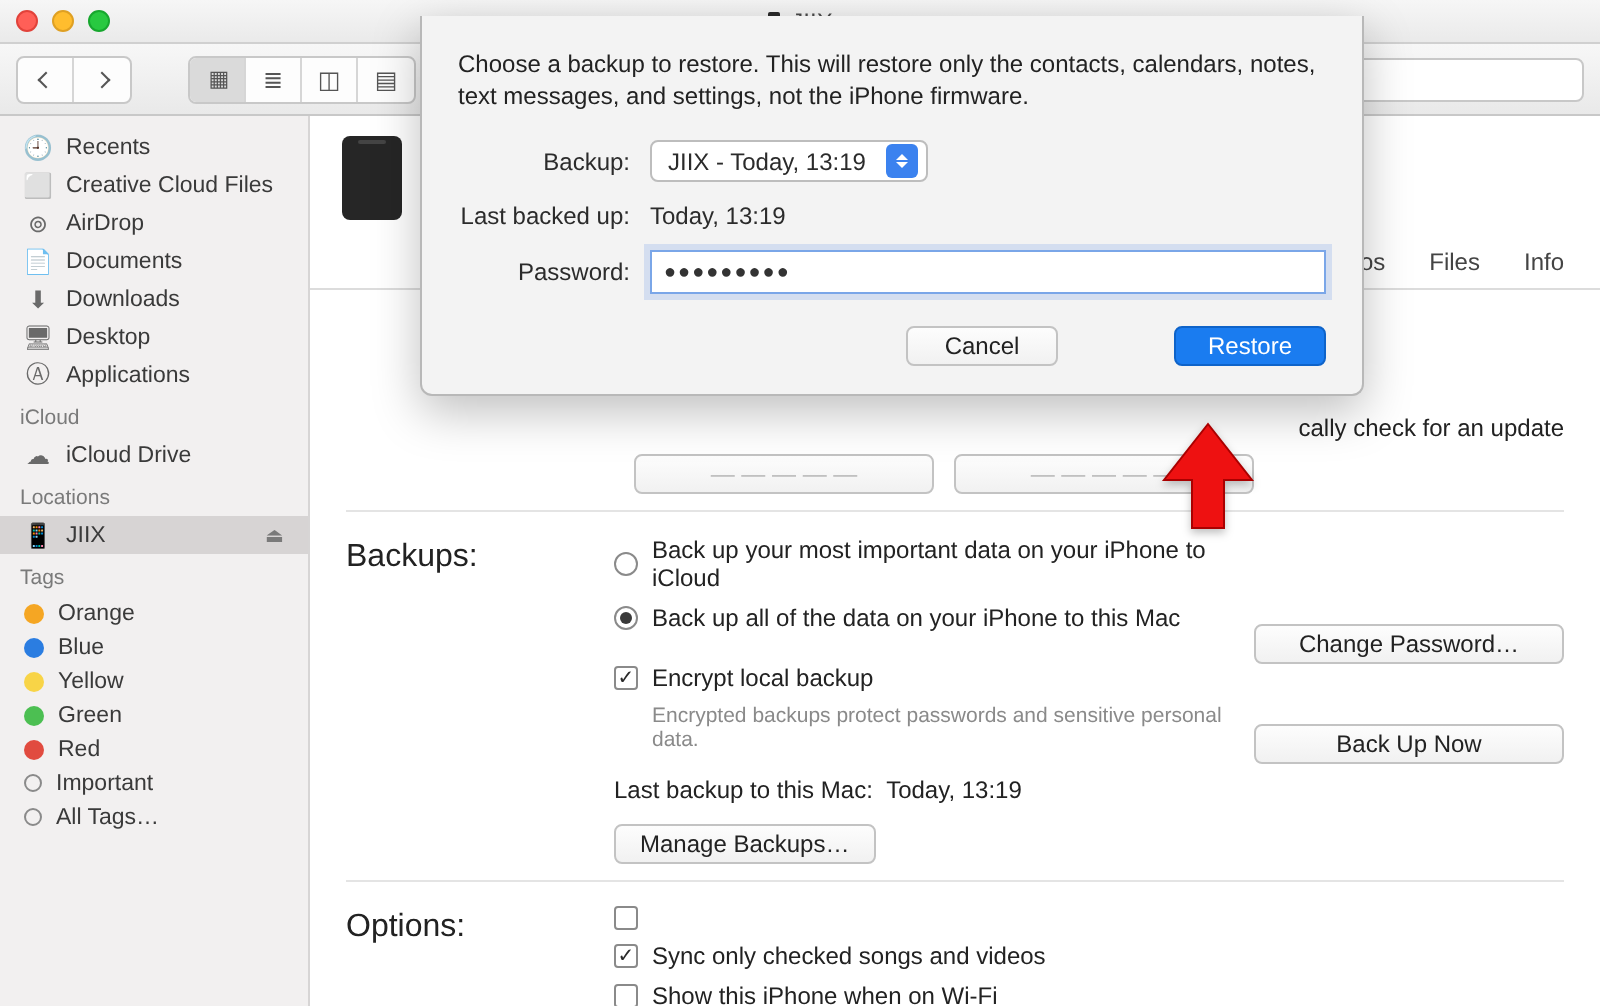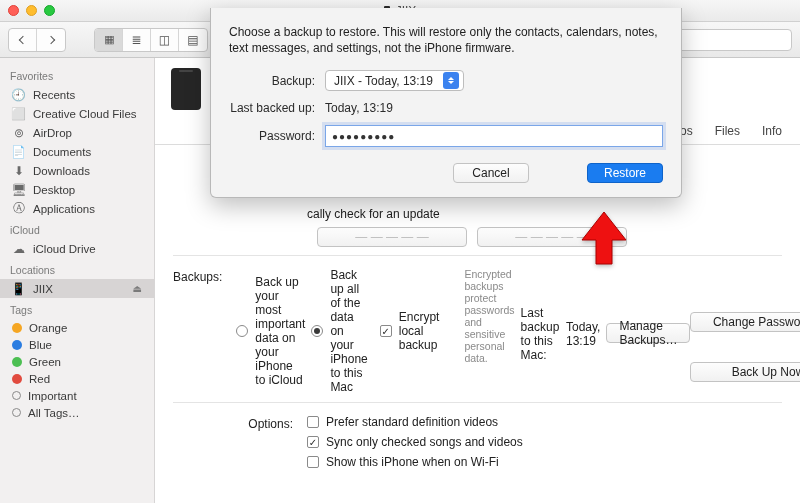--- a/index.html
+++ b/index.html
@@ -49,21 +49,21 @@
   .devhead { display:flex; align-items:center; padding:10px 16px 4px; gap:10px; }
   .phonepic { width:30px; height:42px; background:#262626; border-radius:4px; position:relative; }
   .phonepic::after{content:""; position:absolute; left:8px; right:8px; top:2px; height:2px; background:#444; border-radius:1px;}
   .devname { font-size:20px; font-weight:600; }
   .devsub { font-size:11px; color:#555; }
 
   .tabs { display:flex; gap:22px; padding:0 18px; border-bottom:1px solid #dcdcdc; font-size:12px; color:#444; margin-top:4px; }
   .tab { padding:6px 0; }
 
   .section-row { display:flex; gap:14px; padding:8px 18px 4px; }
-  .section-label { width:120px; text-align:right; font-size:12px; color:#222; padding-top:2px; }
+  .section-label { width:120px; text-align:left; font-size:16px; color:#222; padding-top:2px; }
   .section-body { flex:1; font-size:12px; color:#222; display:flex; flex-direction:column; gap:6px; }
 
   .macbtn { border:1px solid #c3c3c3; background:linear-gradient(#fdfdfd,#f1f1f1); border-radius:4px; font-size:12px; padding:8px 12px; color:#222; display:inline-flex; align-items:center; justify-content:center; height:20px; }
   .macbtn.primary { background:#1a7cf0; border-color:#0e63c9; color:#fff;margin-left:48px; }
   .macbtn.wide { width:155px; justify-content:center; }
 
   .radio { width:12px; height:12px; border:1.2px solid #8a8a8a; border-radius:50%; display:inline-flex; align-items:center; justify-content:center; margin-right:7px; flex-shrink:0; }
   .radio.on::after { content:""; width:6px; height:6px; border-radius:50%; background:#3a3a3a; }
   .check { width:12px; height:12px; border:1.2px solid #8a8a8a; border-radius:2px; display:inline-flex; align-items:center; justify-content:center; margin-right:7px; font-size:10px; color:#2a2a2a; flex-shrink:0; }
   .row { display:flex; align-items:center; }
@@ -152,21 +152,20 @@
   </div>
   <div class="search-wrap">
     <span style="font-size:12px;color:#888;">🔍</span>
     <span>Search</span>
   </div>
 </div>
 
 <div class="wrap">
 
   <div class="sidebar">
-    <div class="sb-head">Favorites</div>
     <div class="sb-item">
         <span class="sicon">🕘</span>
         <span>Recents</span>
       </div>
     <div class="sb-item">
         <span class="sicon">⬜</span>
         <span>Creative Cloud Files</span>
       </div>
     <div class="sb-item">
         <span class="sicon">⊚</span>
@@ -203,20 +202,24 @@
       </div>
 
     <div class="sb-head">Tags</div>
     <div class="sb-item">
         <span class="tagdot" style="background:#f5a623"></span>
         <span>Orange</span>
       </div>
     <div class="sb-item">
         <span class="tagdot" style="background:#2b7de1"></span>
         <span>Blue</span>
+      </div>
+    <div class="sb-item">
+        <span class="tagdot" style="background:#f8d447"></span>
+        <span>Yellow</span>
       </div>
     <div class="sb-item">
         <span class="tagdot" style="background:#4cbf52"></span>
         <span>Green</span>
       </div>
     <div class="sb-item">
         <span class="tagdot" style="background:#e14b3f"></span>
         <span>Red</span>
       </div>
     <div class="sb-item">
@@ -247,37 +250,37 @@
       <div style="flex:1"></div>
       <div class="tab">Photos</div>
       <div class="tab">Files</div>
       <div class="tab">Info</div>
     </div>
 
     <div class="section-row">
       <div class="section-label"></div>
       <div class="section-body">
         <div style="height:48px"></div>
-        <div class="row" style="justify-content:flex-start;">
+        <div class="row" style="justify-content:flex-end;">
             <span style="font-size:12px;">cally check for an update</span>
           </div>
         <div class="row" style="gap:10px; margin-left:10px;">
           <div class="macbtn" style="color:#bbb; width:150px;">— — — — —</div>
           <div class="macbtn" style="color:#bbb; width:150px;">— — — — —</div>
         </div>
       </div>
     </div>
 
     <div class="divider"></div>
 
     <div class="section-row">
       <div class="section-label">Backups:</div>
       <div class="section-body">
         <div style="display:flex; align-items:flex-start;">
-          <div style="flex:1; display:flex; flex-direction:row; gap:6px;">
+          <div style="flex:1; display:flex; flex-direction:column; gap:6px;">
             <label class="row">
                 <span class="radio"></span>
                 <span>Back up your most important data on your iPhone to iCloud</span>
               </label>
             <label class="row">
                 <span class="radio on"></span>
                 <span>Back up all of the data on your iPhone to this Mac</span>
               </label>
             <div style="height:4px"></div>
             <label class="row">
@@ -299,21 +302,20 @@
       </div>
     </div>
 
     <div class="divider"></div>
 
     <div class="section-row">
       <div class="section-label">Options:</div>
       <div class="section-body">
         <label class="row">
             <span class="check"></span>
-            <span>Prefer standard definition videos</span>
           </label>
         <label class="row">
             <span class="check">✓</span>
             <span>Sync only checked songs and videos</span>
           </label>
         <label class="row">
             <span class="check"></span>
             <span>Show this iPhone when on Wi-Fi</span>
           </label>
       </div>

